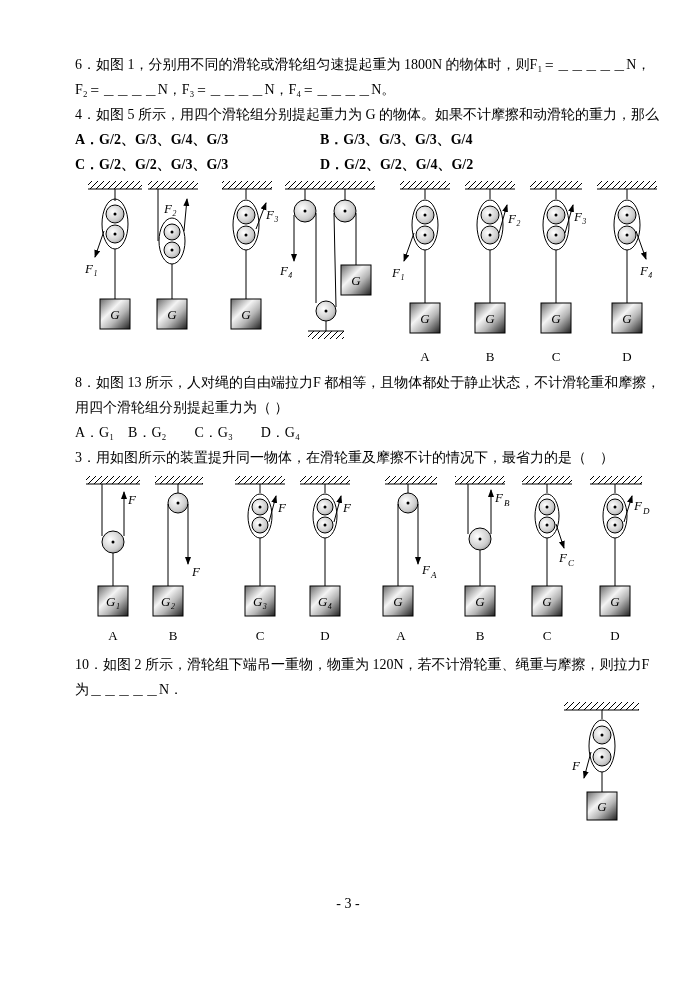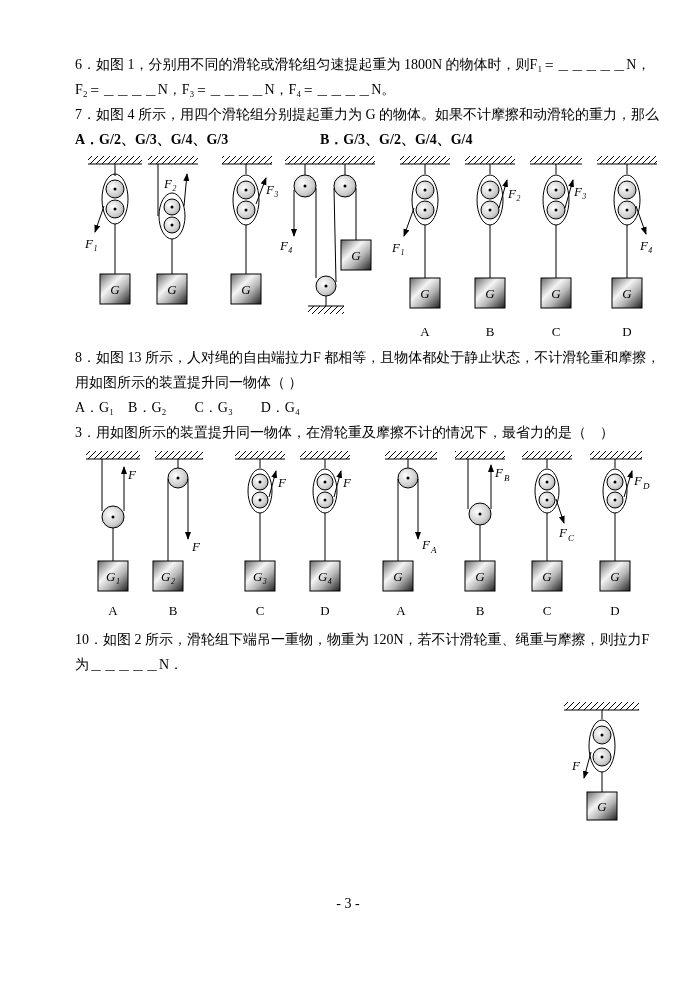--- a/index.html
+++ b/index.html
@@ -52,24 +52,28 @@
       <path d="M0,0 L8,3 L0,6 z" fill="#000"></path>
     </marker>
   </defs>
 </svg>
 
 <div class="content">
 
   <p class="line">6．如图 1，分别用不同的滑轮或滑轮组匀速提起重为 1800N 的物体时，则F₁＝＿＿＿＿＿N，</p>
   <p class="line">F₂＝＿＿＿＿N，F₃＝＿＿＿＿N，F₄＝＿＿＿＿N。</p>
 
-  <p class="line">7．如图 4 所示，用四个滑轮组分别提起重力为 G 的物体。如果不计摩擦和动滑轮的重力，那么</p>
+  <p class="line">4．如图 5 所示，用四个滑轮组分别提起重力为 G 的物体。如果不计摩擦和动滑轮的重力，那么</p>
   <div class="opts-row">
     <span class="opt">A．G/2、G/3、G/4、G/3</span>
-    <span class="opt">B．G/3、G/2、G/4、G/4</span>
+    <span class="opt">B．G/3、G/3、G/3、G/4</span>
+  </div>
+  <div class="opts-row">
+    <span class="opt">C．G/2、G/2、G/3、G/3</span>
+    <span class="opt">D．G/2、G/2、G/4、G/2</span>
   </div>
 
   <figure style="margin:4px 0 0 5px">
   <svg width="585" height="185" viewBox="0 0 585 185">
 
     <g>
       <rect x="8" y="0" width="54" height="8" fill="url(#hatch)"></rect>
           <line class="beam" x1="8" y1="8" x2="62" y2="8"></line>
       <line class="rope" x1="35" y1="8" x2="35" y2="20"></line>
       <ellipse class="frame" cx="35" cy="43" rx="13" ry="25"></ellipse>
@@ -203,21 +207,21 @@
       <text class="flabel" x="560" y="94">F₄</text>
       <line class="rope" x1="547" y1="69" x2="547" y2="122"></line>
       <rect class="block" x="532" y="122" width="30" height="30"></rect>
       <text class="wlabel" x="547" y="142">G</text>
       <text class="letter" x="547" y="180">D</text>
     </g>
   </svg>
   </figure>
 
   <p class="line">8．如图 13 所示，人对绳的自由端拉力F 都相等，且物体都处于静止状态，不计滑轮重和摩擦，</p>
-  <p class="line">用如图所示的装置提升同一物体（ ）</p>
+  <p class="line">用四个滑轮组分别提起重力为（ ）</p>
   <p class="q8opts">A．G₁　B．G₂　　C．G₃　　D．G₄</p>
   <p class="line">3．用如图所示的装置提升同一物体，在滑轮重及摩擦不计的情况下，最省力的是（　）</p>
 
   <figure style="margin:6px 0 0 3px">
   <svg width="580" height="172" viewBox="0 0 580 172">
 
     <g>
       <rect x="8" y="0" width="54" height="8" fill="url(#hatch)"></rect>
           <line class="beam" x1="8" y1="8" x2="62" y2="8"></line>
       <line class="rope" x1="24" y1="8" x2="24" y2="60"></line>

